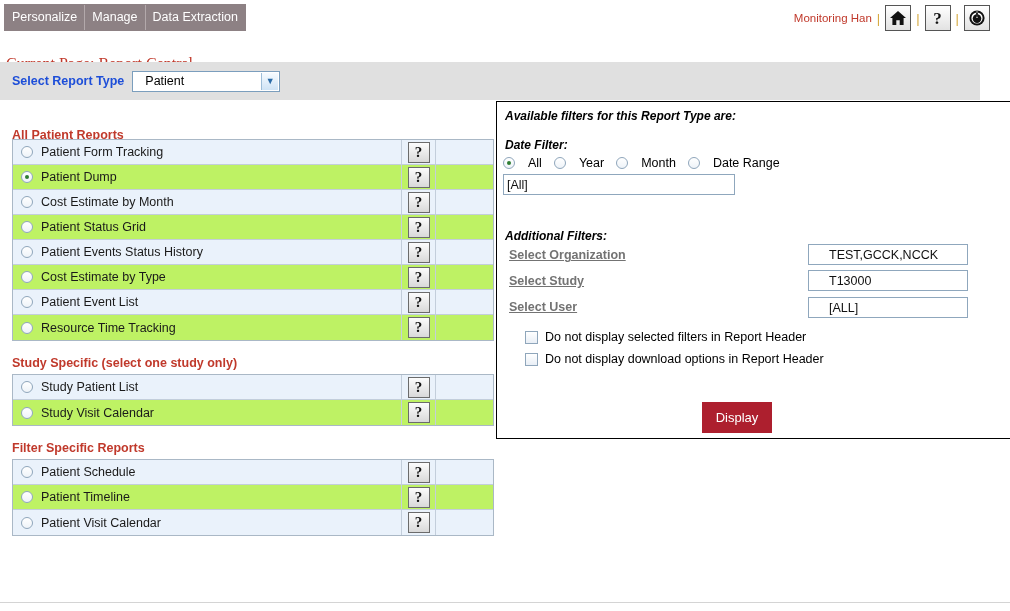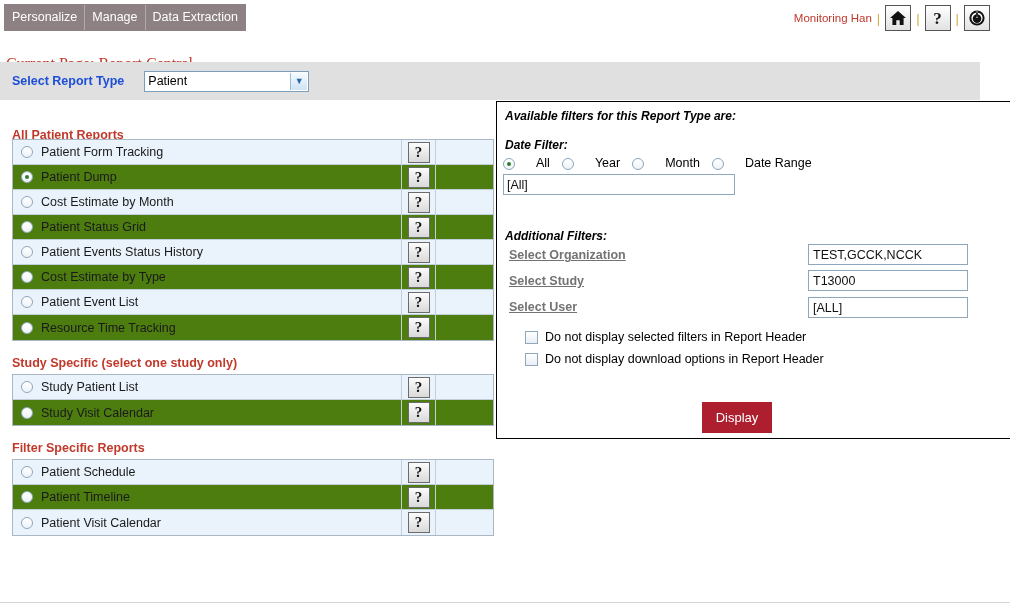--- a/index.html
+++ b/index.html
@@ -76,28 +76,28 @@
     background: #e0e0e0;
     display: flex; align-items: center;
   }
   .typeband-label {
     margin-left: 12px;
     font-size: 12.5px;
     font-weight: bold;
     color: #1d4ed8;
   }
   .typeband-select {
-    margin-left: 20px;
-    width: 165px; height: 21px;
+    margin-left: 8px;
+    width: 148px; height: 21px;
     border: 1px solid #7b9ebd;
     background: #ffffff;
     font-family: "Liberation Sans", sans-serif;
     font-size: 12.5px;
     color: #000;
-    padding-left: 3px;
+    padding-left: 12px;
     position: relative;
     display: flex; align-items: center;
     cursor: pointer;
   }
   .select-arrow {
     position: absolute; right: 1px; top: 1px;
     width: 17px; height: 17px;
     background: linear-gradient(#f6fbff, #cfe3f5);
     border-left: 1px solid #9dbdd8;
     display: flex; align-items: center; justify-content: center;
@@ -119,21 +119,21 @@
     background: #ffffff;
   }
   .rtable .row {
     display: flex;
     align-items: center;
     height: 25px;
     border-bottom: 1px solid #c3cedb;
   }
   .rtable .row:last-child { border-bottom: none; }
   .row.alt { background: #eaf2fb; }
-  .row.plain { background: #4d7c0f; }
+  .row.plain { background: #bef264; }
   .cell-label {
     width: 389px;
     display: flex; align-items: center;
     padding-left: 8px;
     border-right: 1px solid #c3cedb;
     height: 100%;
     cursor: pointer;
   }
   .radio {
     width: 12px; height: 12px;
@@ -193,24 +193,23 @@
   .fp-datelabel {
     position: absolute; left: 8px; top: 36px;
     font-size: 12px; font-style: italic; font-weight: bold;
     color: #000;
   }
   .fp-radios {
     position: absolute; left: 6px; top: 54px;
     display: flex; align-items: center;
   }
   .fp-radio-item {
-    display: flex; align-items: flex-end;
+    display: flex; align-items: center;
     margin-right: 12px;
     cursor: pointer;
-    gap: 8px;
   }
   .fp-radio-item .rl {
     font-size: 12.5px; color: #000;
     margin-left: 5px;
     white-space: nowrap;
   }
   .fp-dateinput {
     position: absolute; left: 6px; top: 72px;
     width: 232px; height: 21px;
     border: 1px solid #8fa7bd;
@@ -235,21 +234,21 @@
     white-space: nowrap;
   }
   .fp-value {
     position: absolute; left: 311px;
     width: 160px; height: 21px;
     border: 1px solid #8fa7bd;
     background: #ffffff;
     font-size: 12.5px;
     color: #111;
     display: flex; align-items: center;
-    padding-left: 4px;
+    padding-left: 20px;
     cursor: text;
   }
   .fp-check-row {
     position: absolute; left: 6px;
     display: flex; align-items: center;
     cursor: pointer;
     margin-left: 22px;
   }
   .checkbox {
     width: 13px; height: 13px;

